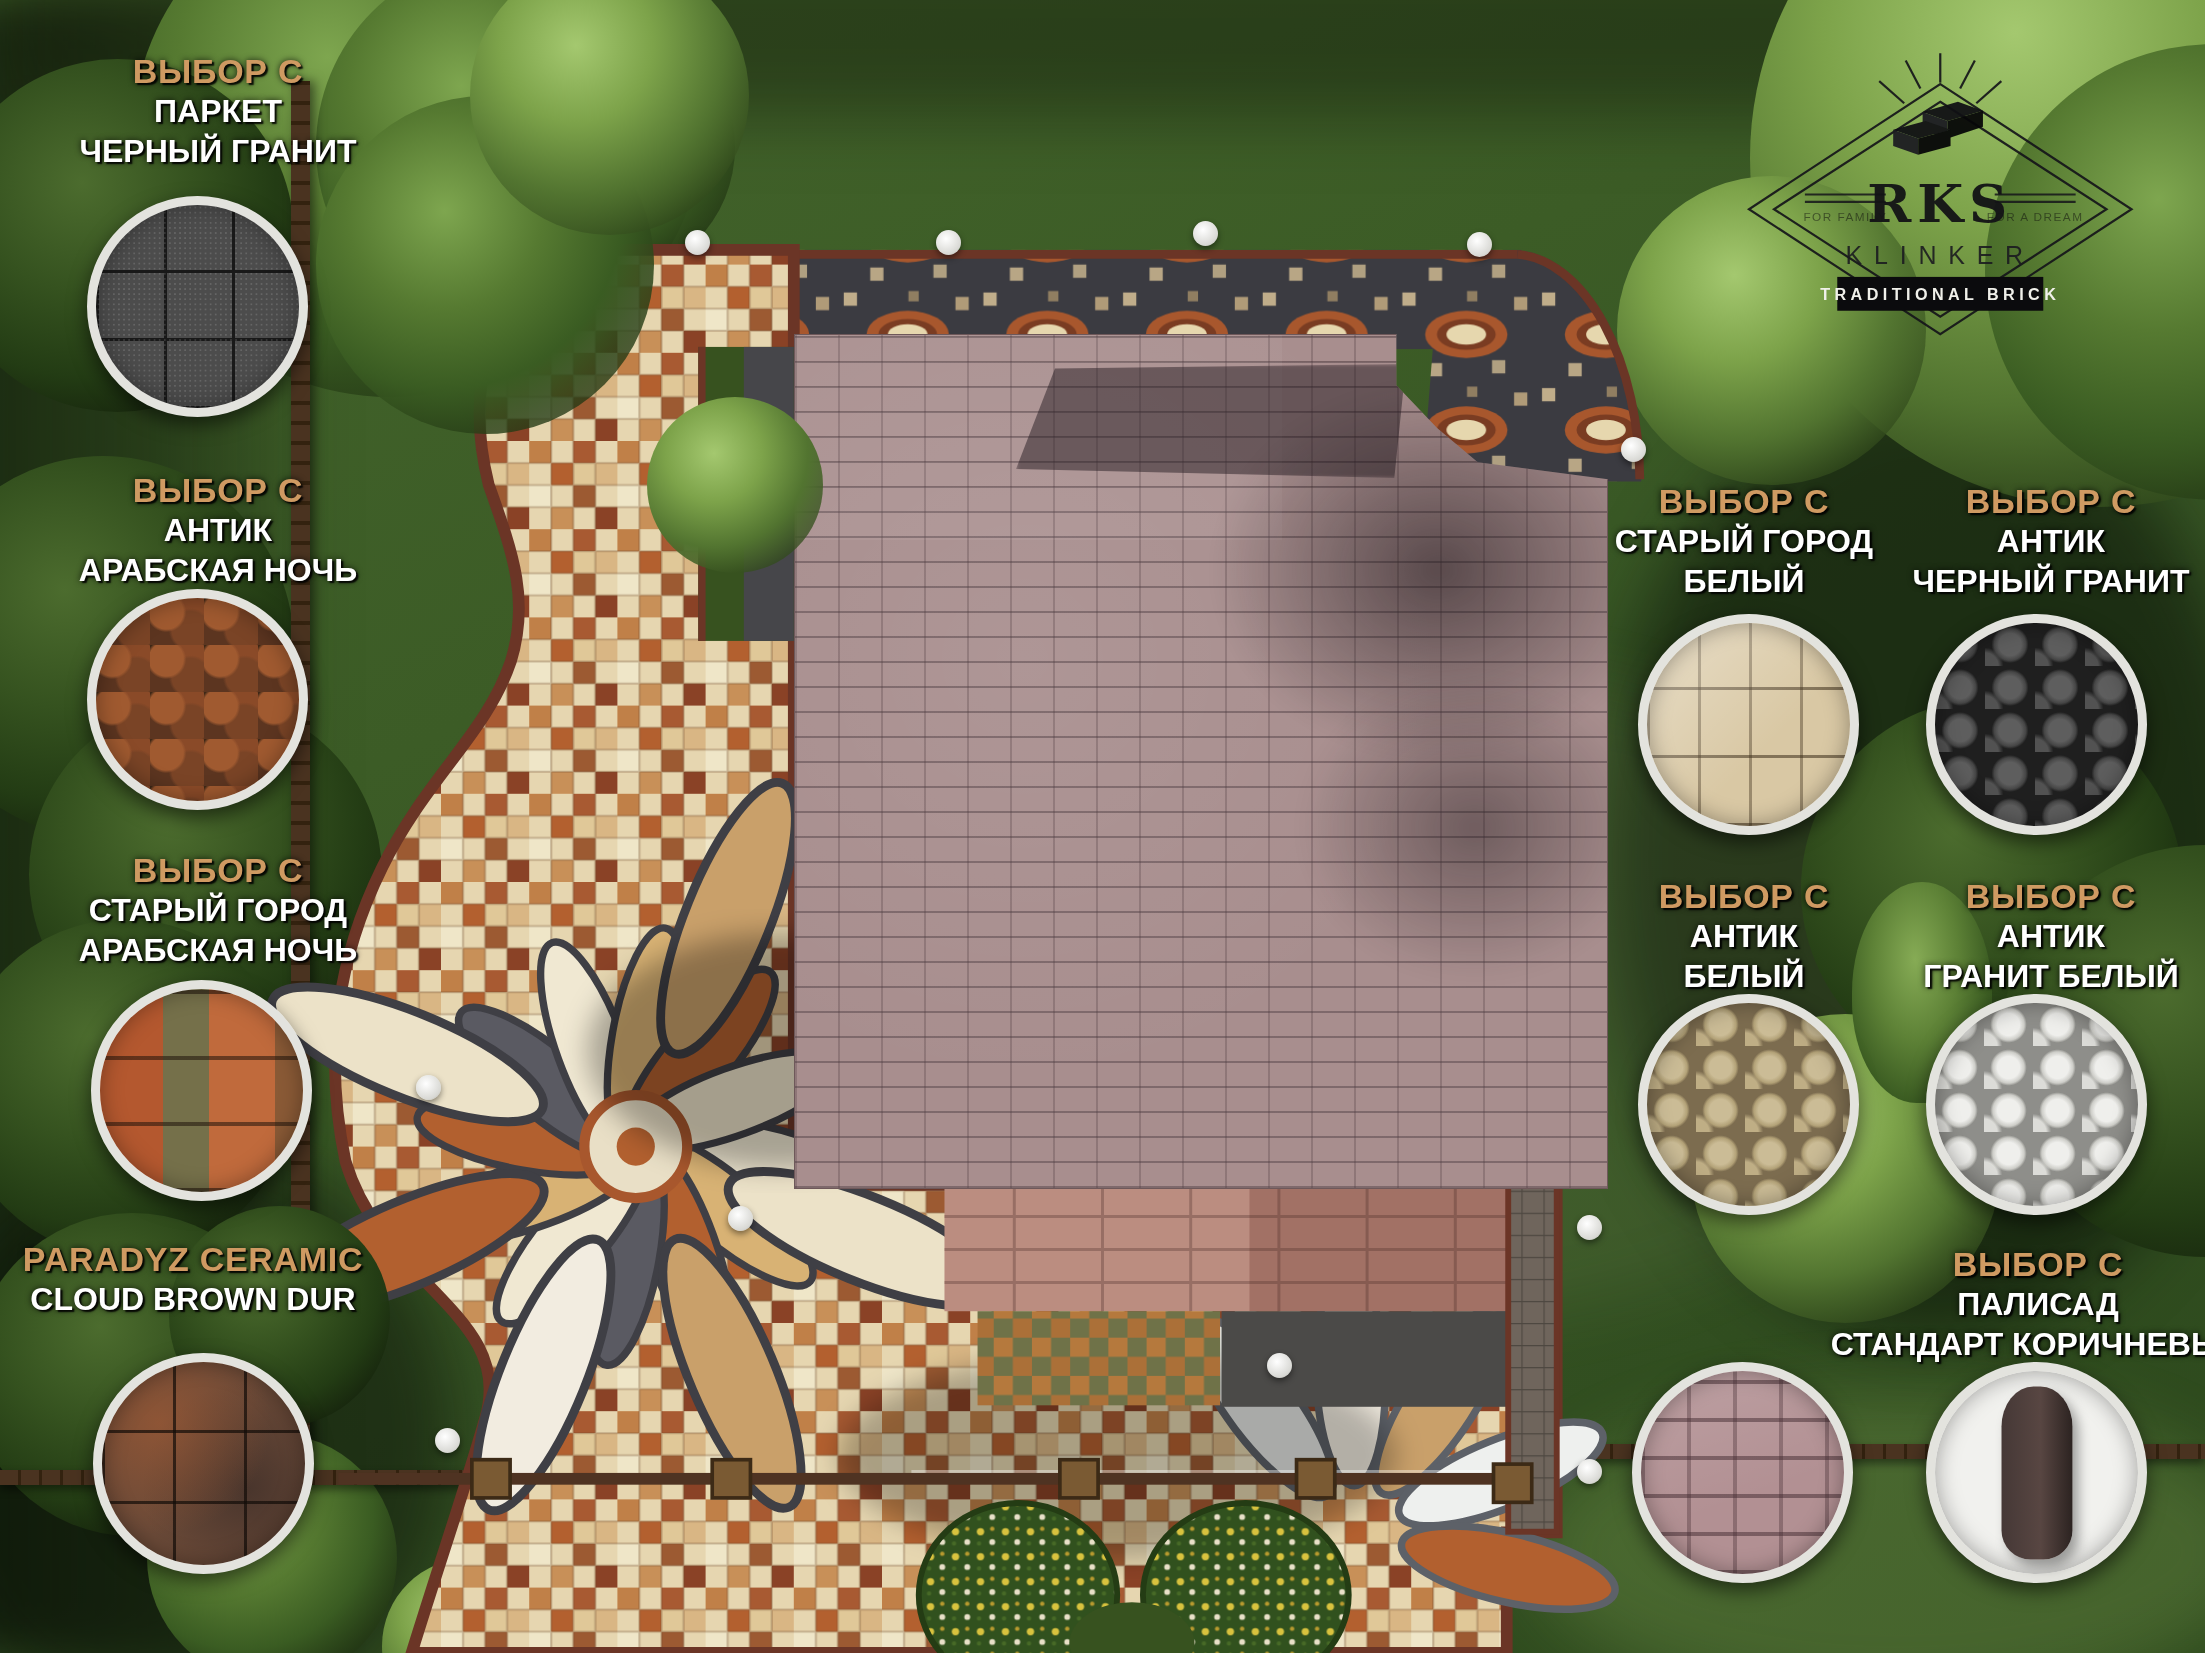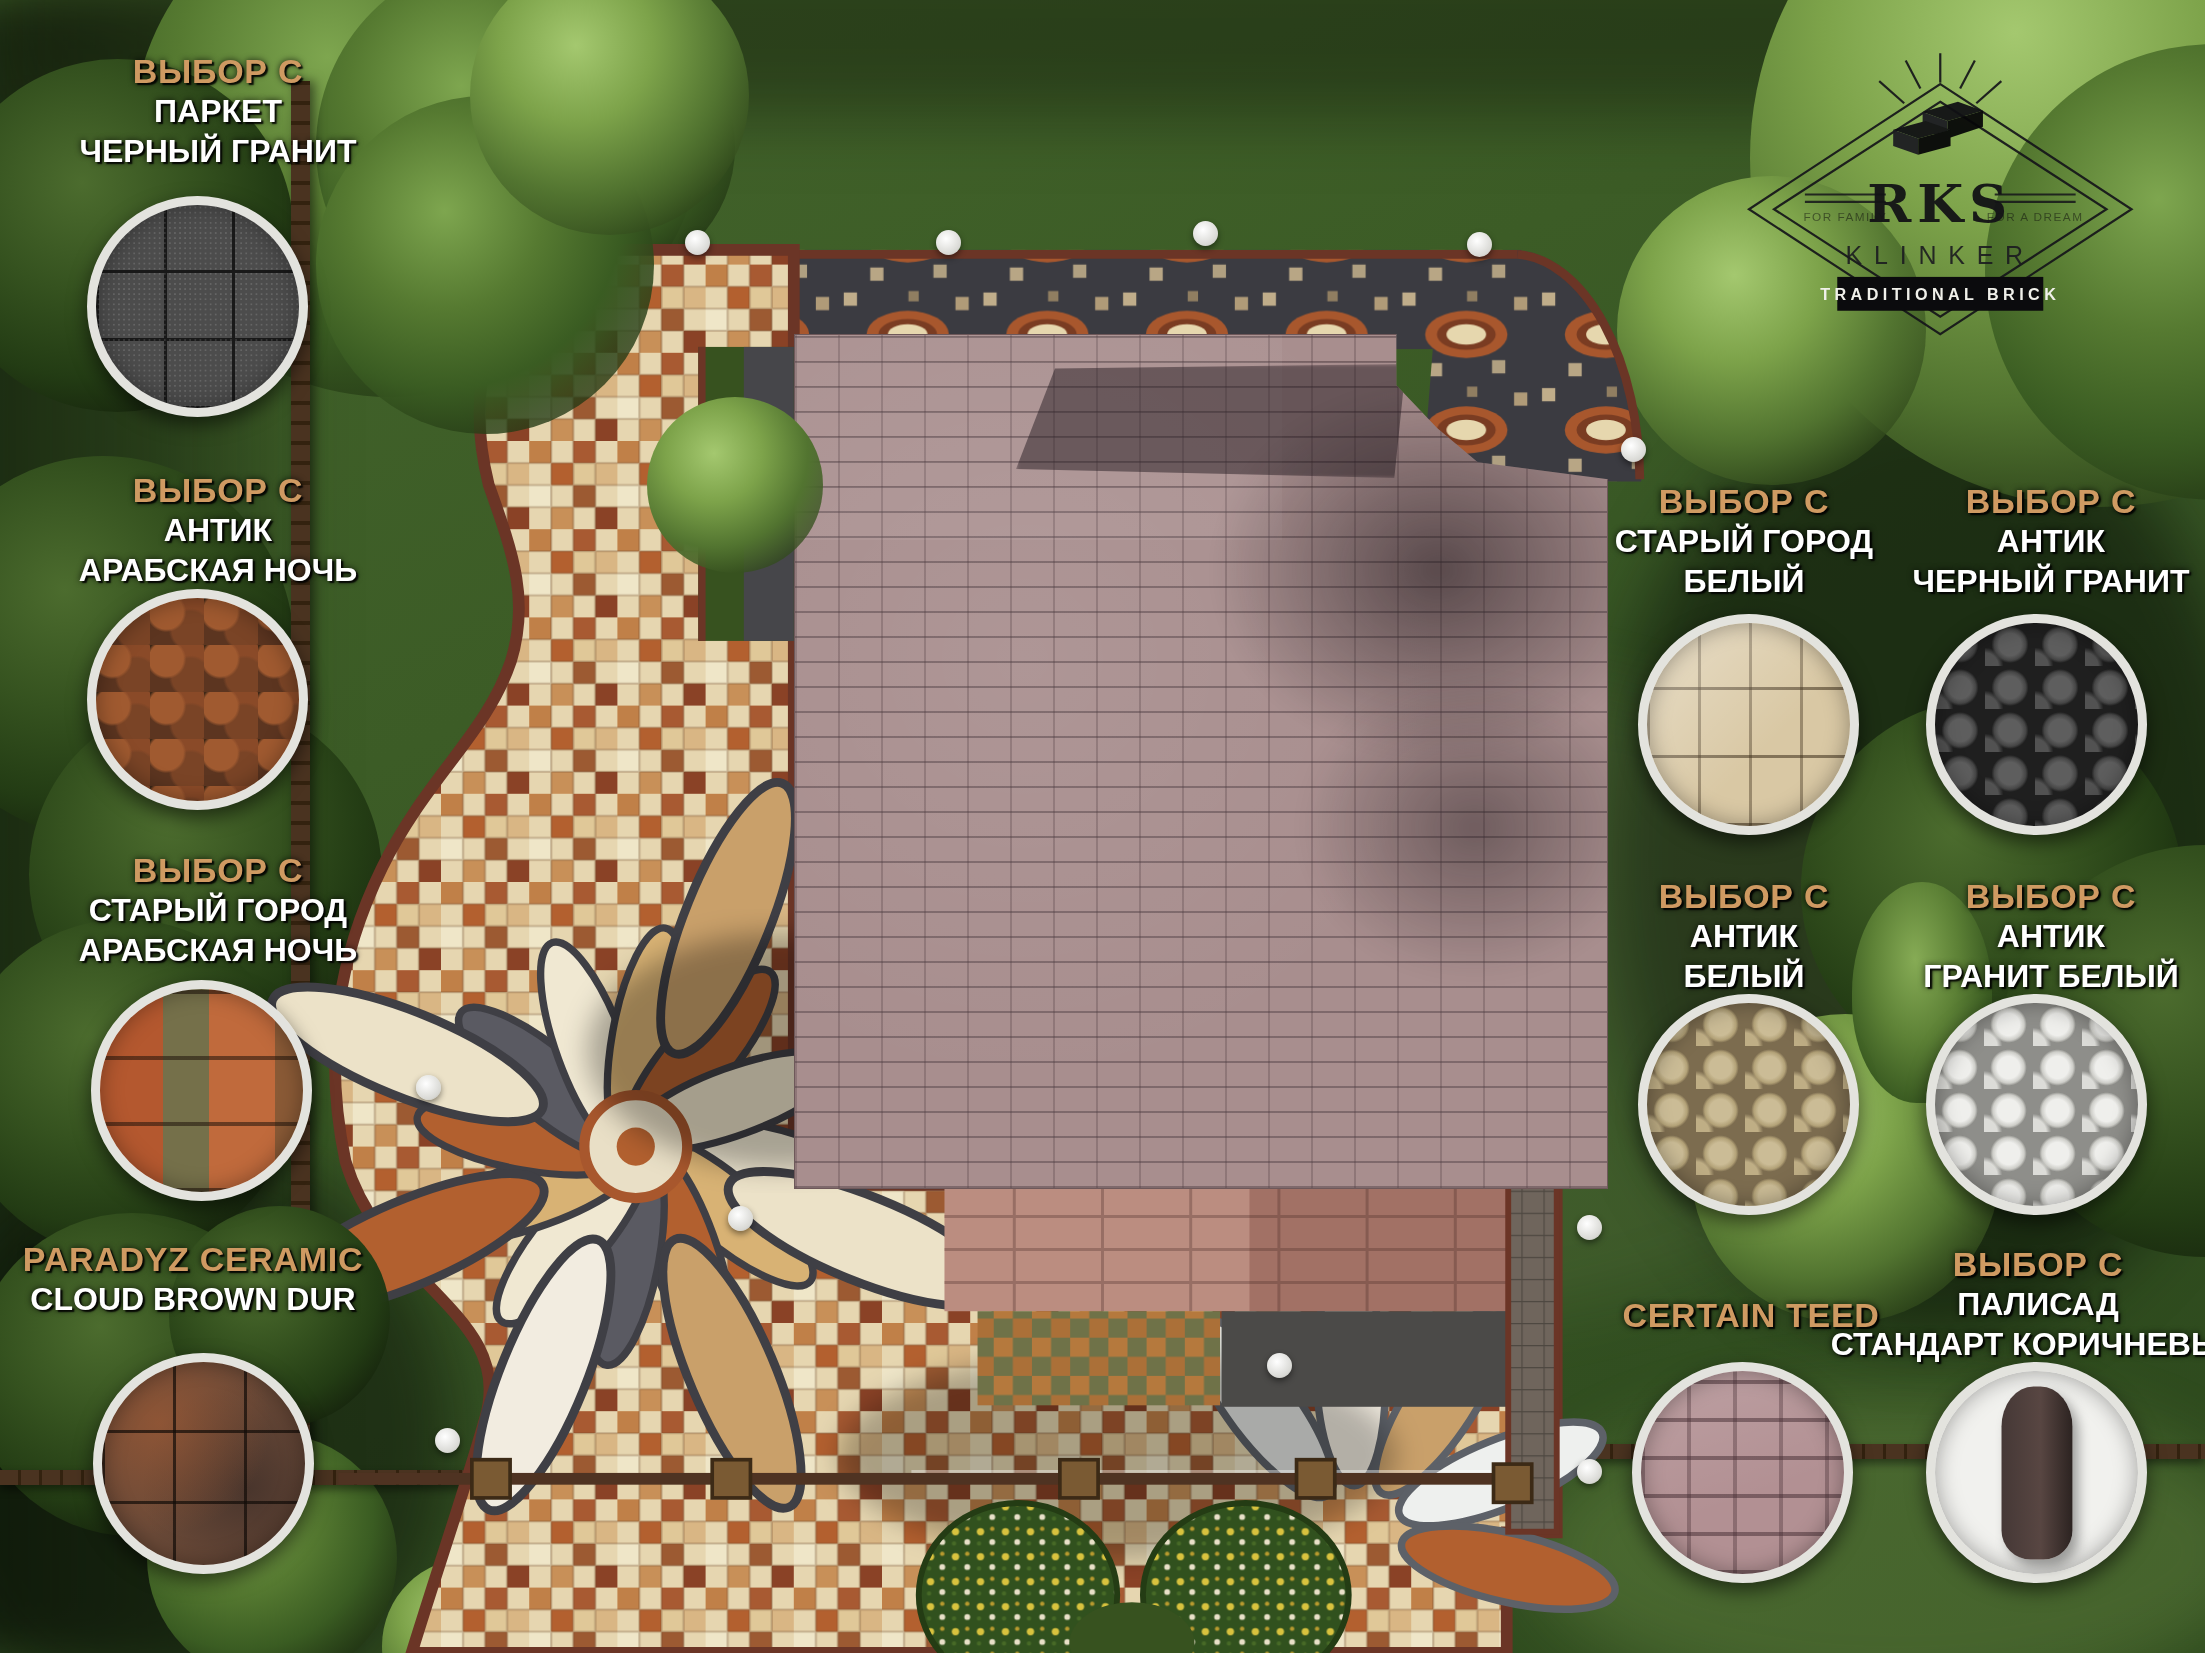--- a/index.html
+++ b/index.html
@@ -387,23 +387,20 @@
   </div>
   <div class="swatch sw-antik-white" style="left:1638px;top:994px;z-index:6"></div>
 
   <div class="callout" style="left:2051px;top:876px;z-index:6">
     <span class="l1">ВЫБОР С</span>
     <span class="l2">АНТИК</span>
     <span class="l3">ГРАНИТ БЕЛЫЙ</span>
   </div>
   <div class="swatch sw-antik-gwhite" style="left:1926px;top:994px;z-index:6"></div>
 
-  <div class="callout" style="left:1751px;top:1295px;z-index:6">
-    <span class="l1">CERTAIN TEED</span>
-  </div>
   <div class="swatch sw-shingle" style="left:1632px;top:1362px;z-index:6"></div>
 
   <div class="callout" style="left:2038px;top:1244px;z-index:6">
     <span class="l1">ВЫБОР С</span>
     <span class="l2">ПАЛИСАД</span>
     <span class="l3">СТАНДАРТ КОРИЧНЕВЫЙ</span>
   </div>
   <div class="swatch sw-palisade" style="left:1926px;top:1362px;z-index:6">
     <div class="post"></div>
   </div>

